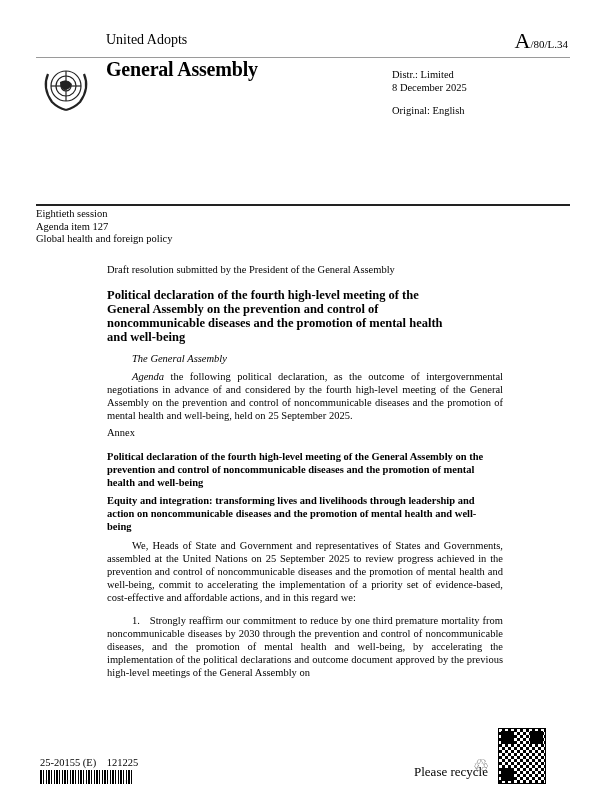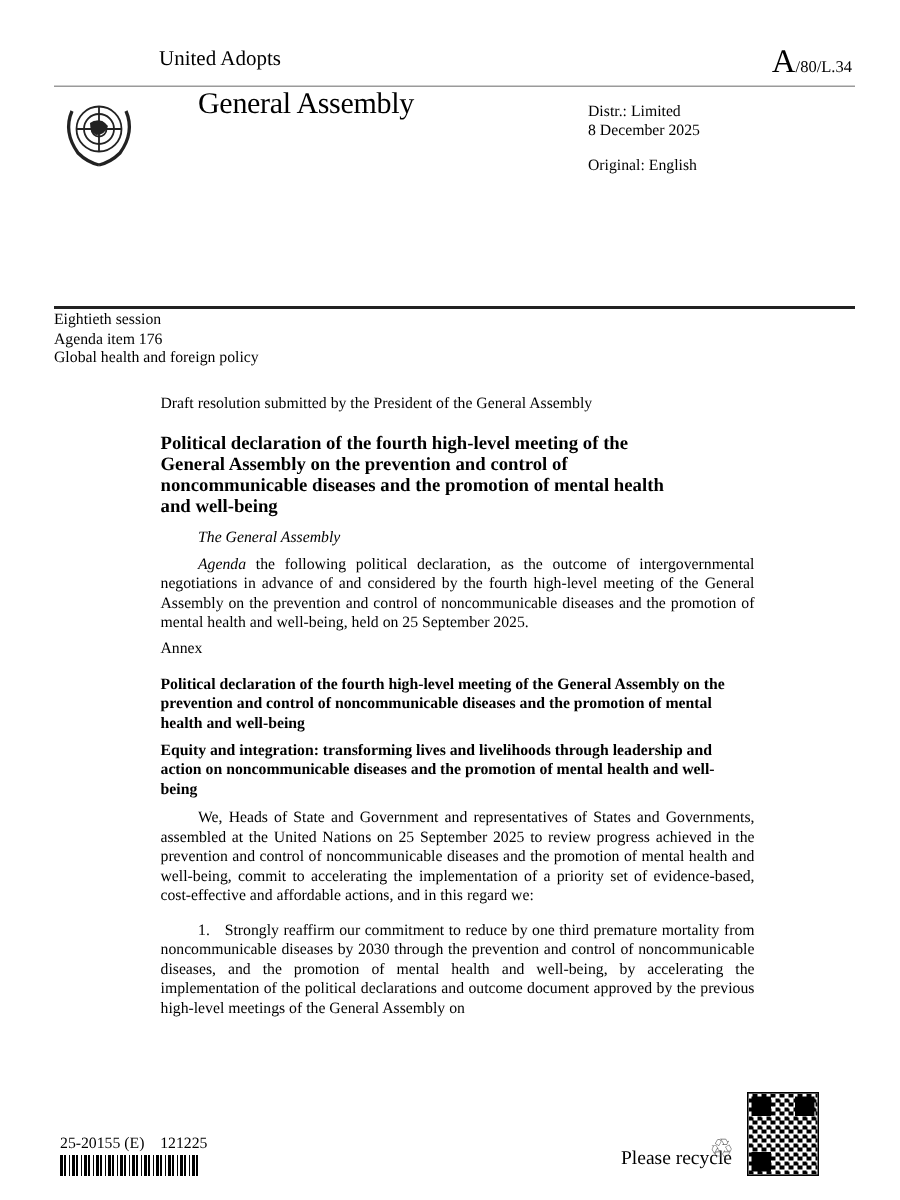--- a/index.html
+++ b/index.html
@@ -5,21 +5,21 @@
   html, body { margin:0; padding:0; background:#ffffff; }
   body { width:600px; height:800px; position:relative; overflow:hidden;
          font-family:"Liberation Serif", "DejaVu Serif", serif; color:#000; }
   .abs { position:absolute; }
   .un-name { left:106px; top:32px; font-size:14px; }
   .symbol { right:32px; top:28px; white-space:nowrap; }
   .symbol .big { font-size:22px; }
   .symbol .small { font-size:11px; }
   .rule-thin { left:36px; right:30px; top:57px; height:0; border-top:1px solid #9a9a9a; }
   .logo { left:38px; top:60px; width:56px; height:56px; }
-  .ga-title { left:106px; top:58px; font-size:20px; font-weight:normal; letter-spacing:-0.2px;margin-left:26px; }
+  .ga-title { left:106px; top:58px; font-size:20px; font-weight:bold; letter-spacing:-0.2px; }
   .distr { left:392px; top:68px; font-size:10.5px; line-height:13px; }
   .original { left:392px; top:105px; font-size:10.5px; }
   .rule-thick { left:36px; right:30px; top:204px; height:0; border-top:2px solid #222; }
   .session { left:36px; top:208px; font-size:10.5px; line-height:12.5px; }
   .session .b { font-weight:normal; }
   .col { left:107px; width:396px; font-size:10.5px; line-height:13px; }
   .draft { top:263px; font-weight:normal; font-size:10.5px; }
   .res-title { top:288px; font-weight:bold; font-size:12.5px; line-height:14px; width:340px; }
   .ga-italic { top:352px; padding-left:25px; font-style:italic; }
   .adopts { top:370px; text-align:justify; text-indent:25px; }
@@ -67,21 +67,21 @@
 <div class="abs ga-title">General Assembly</div>
 <div class="abs distr">
   <div>Distr.: Limited</div>
   <div>8 December 2025</div>
 </div>
 <div class="abs original">Original: English</div>
 
 <div class="abs rule-thick"></div>
 <div class="abs session">
   <div class="b">Eightieth session</div>
-  <div>Agenda item 176</div>
+  <div>Agenda item 127</div>
   <div class="b">Global health and foreign policy</div>
 </div>
 
 <div class="abs col draft">Draft resolution submitted by the President of the General Assembly</div>
 <div class="abs col res-title">Political declaration of the fourth high-level meeting of the General Assembly on the prevention and control of noncommunicable diseases and the promotion of mental health and well-being</div>
 <div class="abs col ga-italic">The General Assembly</div>
 <div class="abs col adopts"><i>Agenda</i><span> the following political declaration, as the outcome of intergovernmental negotiations in advance of and considered by the fourth high-level meeting of the General Assembly on the prevention and control of noncommunicable diseases and the promotion of mental health and well-being, held on 25 September 2025.</span></div>
 <div class="abs col annex">Annex</div>
 <div class="abs col annex-title">Political declaration of the fourth high-level meeting of the General Assembly on the prevention and control of noncommunicable diseases and the promotion of mental health and well-being</div>
 <div class="abs col equity">Equity and integration: transforming lives and livelihoods through leadership and action on noncommunicable diseases and the promotion of mental health and well-being</div>

